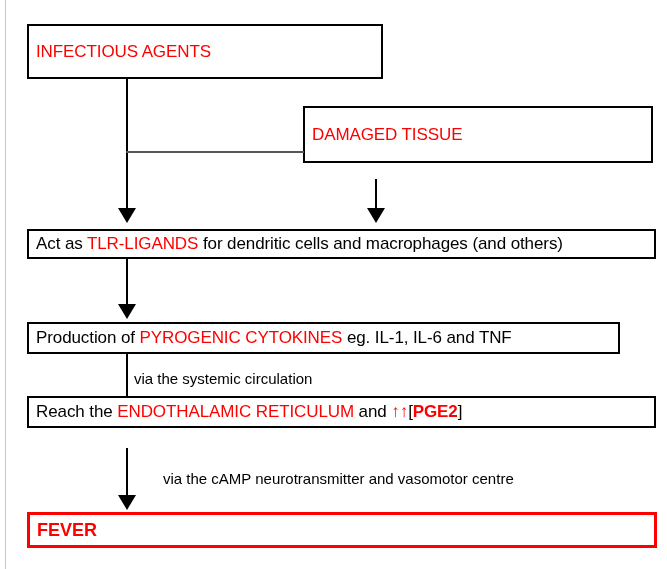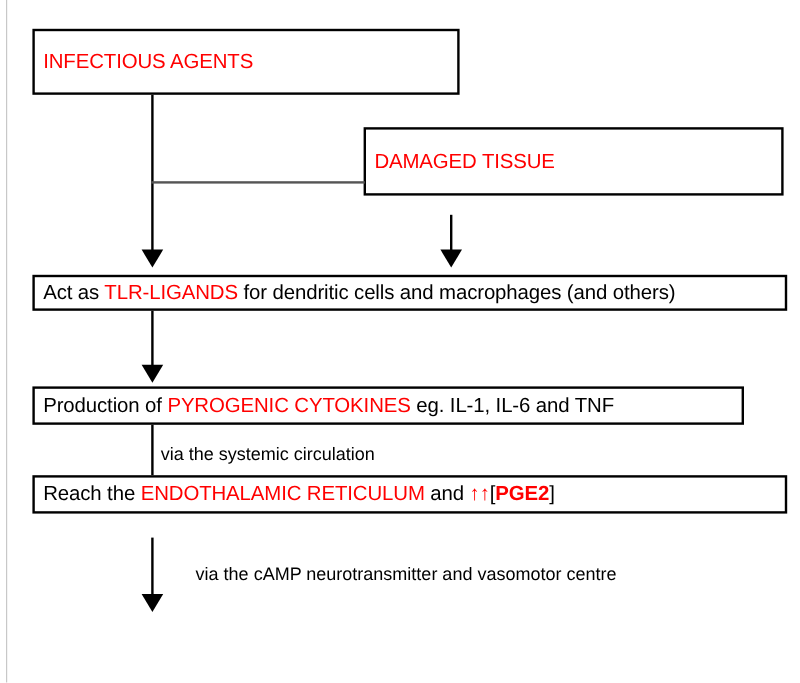--- a/index.html
+++ b/index.html
@@ -133,14 +133,17 @@
   <div class="box" style="left:27px; top:396px; width:629px; height:32px;">
     <div class="line">
       <span>Reach the </span><span class="red">ENDOTHALAMIC RETICULUM</span><span> and </span><span class="red">↑↑</span><span>[</span><span class="red-bold">PGE2</span><span>]</span>
     </div>
   </div>
 
   <div class="vline" style="left:126px; top:448px; height:50px;"></div>
   <div class="arrowhead" style="left:118px; top:495px;"></div>
   <div class="edge-label" style="left:134px; top:471px;margin-left:29px;">via the cAMP neurotransmitter and vasomotor centre</div>
 
+  <div class="box red-box" style="left:27px; top:512px; width:630px; height:36px;">
+    <div class="fever-text">FEVER</div>
+  </div>
 
 </div>
 
 </body></html>

